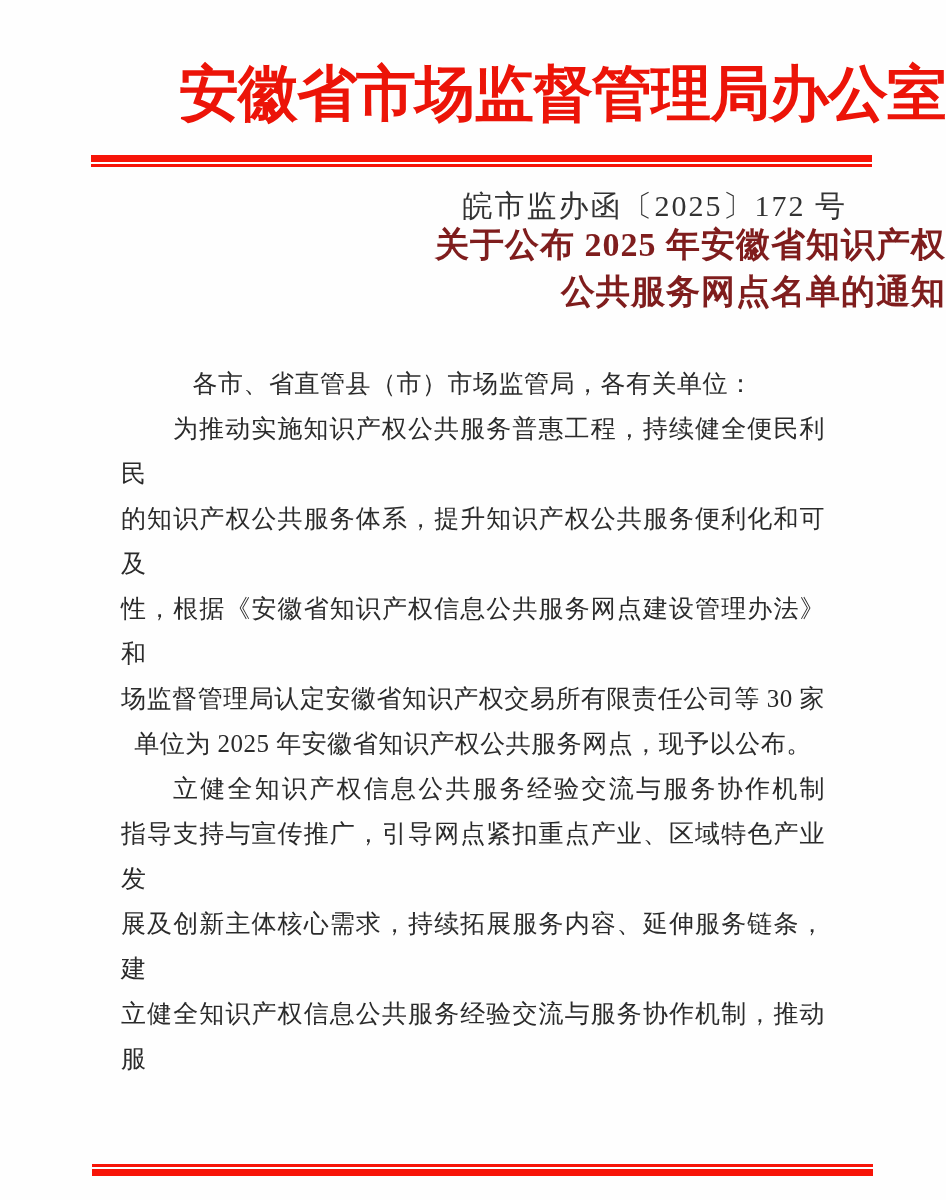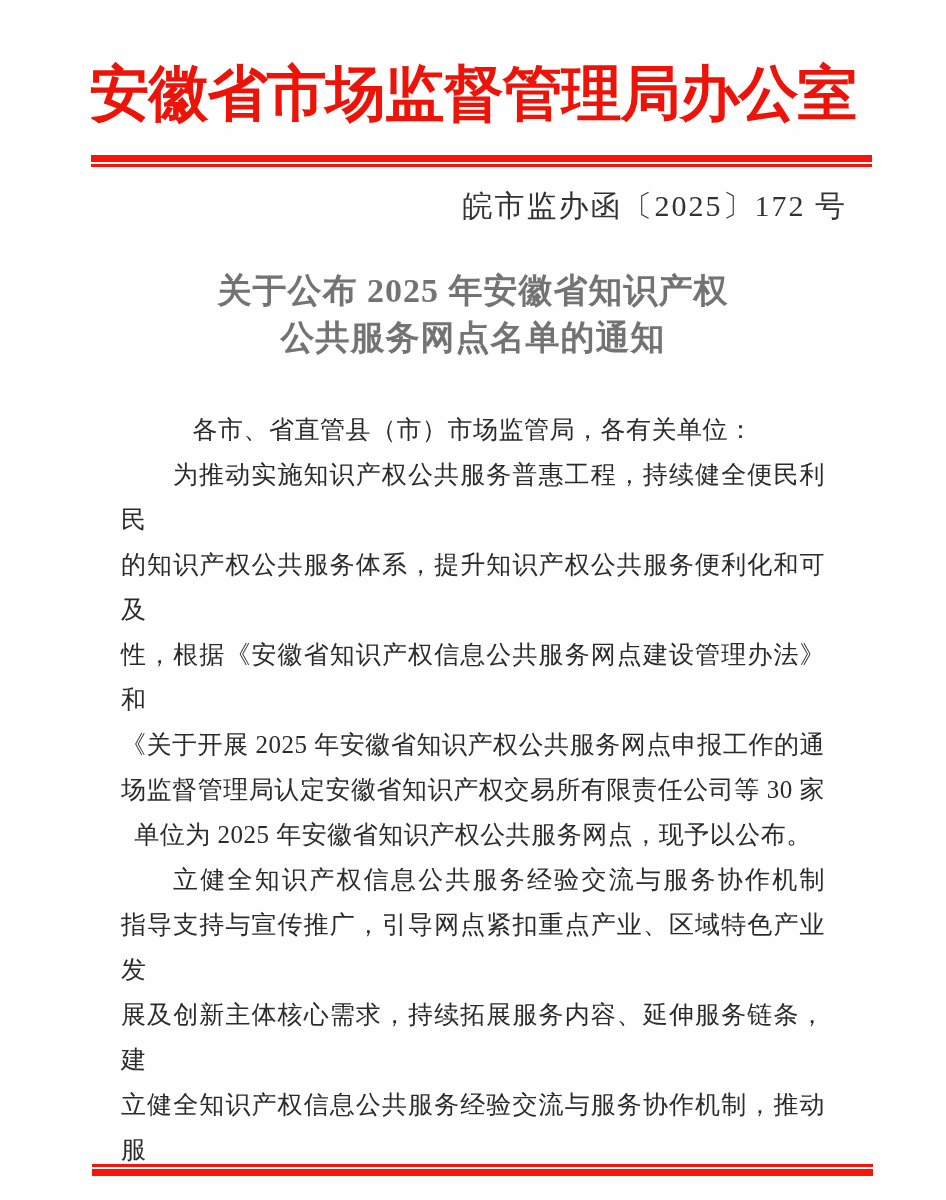--- a/index.html
+++ b/index.html
@@ -12,21 +12,21 @@
     width: 946px;
     height: 1200px;
     background: #fefefe;
     font-family: "Liberation Serif", "DejaVu Serif", serif;
     color: #2b2b2b;
     overflow: hidden;
   }
   
   .letterhead {
     padding-top: 60px;
-    text-align: center;
+    text-align: right;
     font-size: 60px;
     line-height: 1.15;
     font-weight: bold;
     color: #ec1408;
     letter-spacing: -1px;
     white-space: nowrap;
   }
   
   .rule {
     margin-left: 91px;
@@ -47,27 +47,26 @@
     margin-top: 24px;
     padding-right: 99px;
     text-align: right;
     font-size: 30px;
     line-height: 30px;
     letter-spacing: 2px;
     color: #333333;
   }
   
   .doc-title {
-    margin-top: 46px;
-    text-align: center;
+    text-align: right;
     font-size: 34px;
     line-height: 47px;
     font-weight: bold;
     letter-spacing: 1px;
-    color: #737373;
+    color: #7f1d1d;
   }
   
   .doc-body {
     margin: 46px 121px 0 121px;
     font-size: 25px;
     line-height: 45px;
     letter-spacing: 0.5px;
     color: #2b2b2b;
   }
   .doc-body .line { white-space: nowrap; text-align: center; }
@@ -96,21 +95,20 @@
   <div class="doc-title">
     <div>关于公布 2025 年安徽省知识产权</div>
     <div>公共服务网点名单的通知</div>
   </div>
 
   <div class="doc-body">
     <div class="line">各市、省直管县（市）市场监管局，各有关单位：</div>
     <div class="line indent stretch">为推动实施知识产权公共服务普惠工程，持续健全便民利民</div>
     <div class="line stretch">的知识产权公共服务体系，提升知识产权公共服务便利化和可及</div>
     <div class="line stretch">性，根据《安徽省知识产权信息公共服务网点建设管理办法》和</div>
-    <div class="line stretch">《关于开展 2025 年安徽省知识产权公共服务网点申报工作的通</div>
     <div class="line stretch">场监督管理局认定安徽省知识产权交易所有限责任公司等 30 家</div>
     <div class="line">单位为 2025 年安徽省知识产权公共服务网点，现予以公布。</div>
     <div class="line indent stretch">立健全知识产权信息公共服务经验交流与服务协作机制</div>
     <div class="line stretch">指导支持与宣传推广，引导网点紧扣重点产业、区域特色产业发</div>
     <div class="line stretch">展及创新主体核心需求，持续拓展服务内容、延伸服务链条，建</div>
     <div class="line stretch">立健全知识产权信息公共服务经验交流与服务协作机制，推动服</div>
 
   </div>
 
   <div class="rule rule-bottom">

